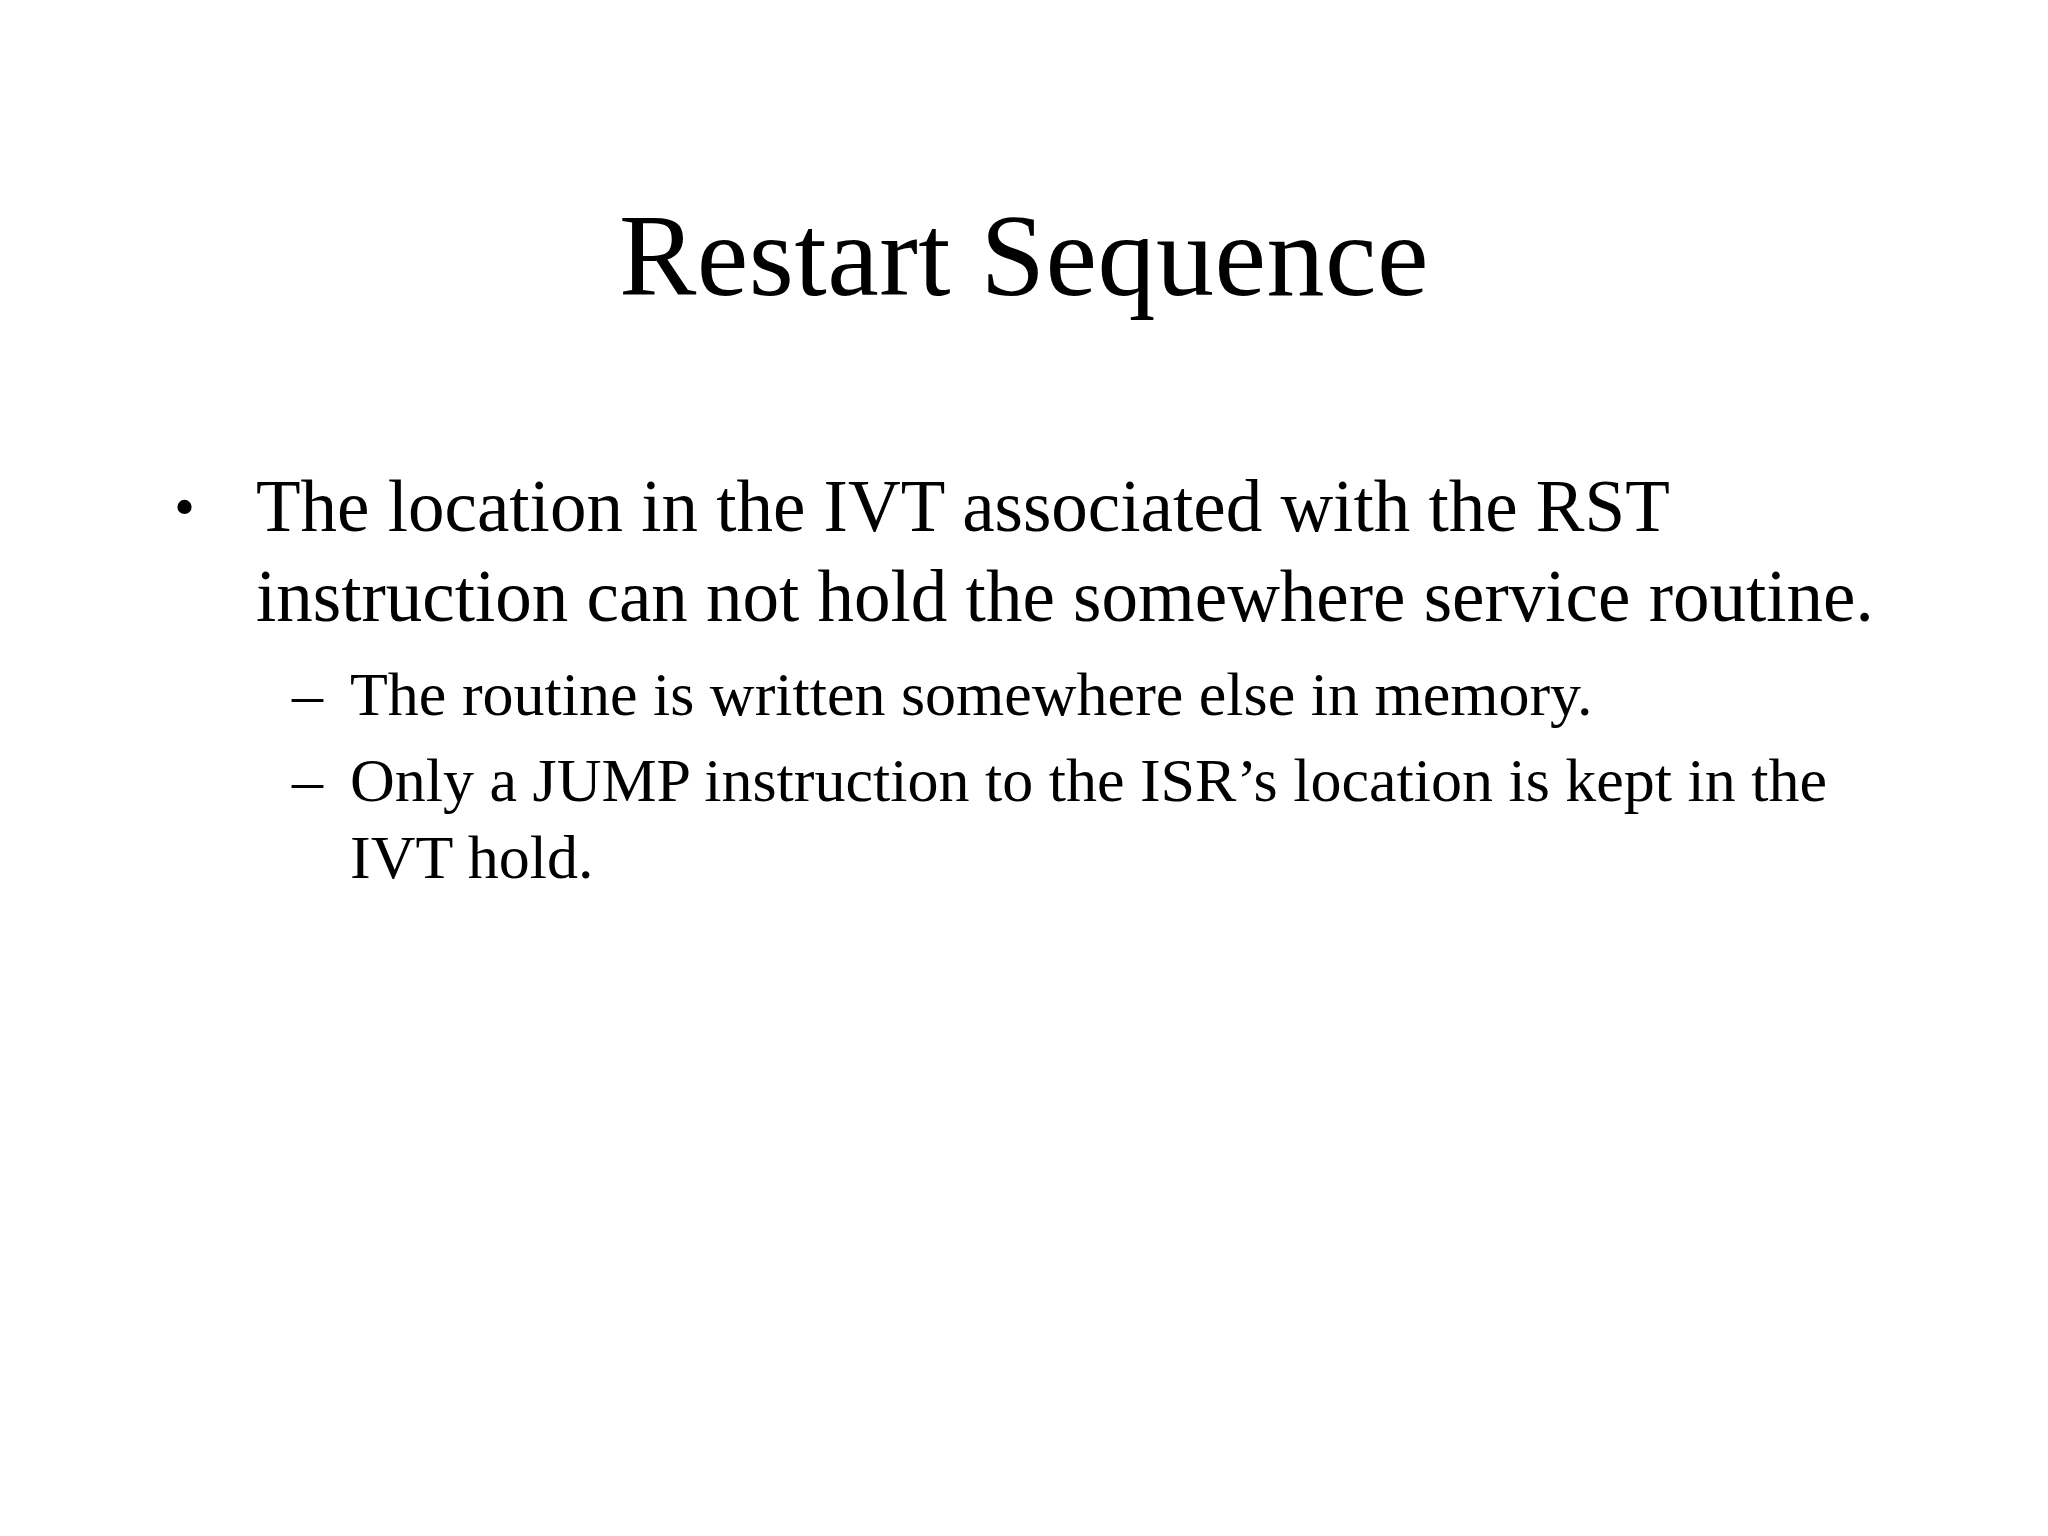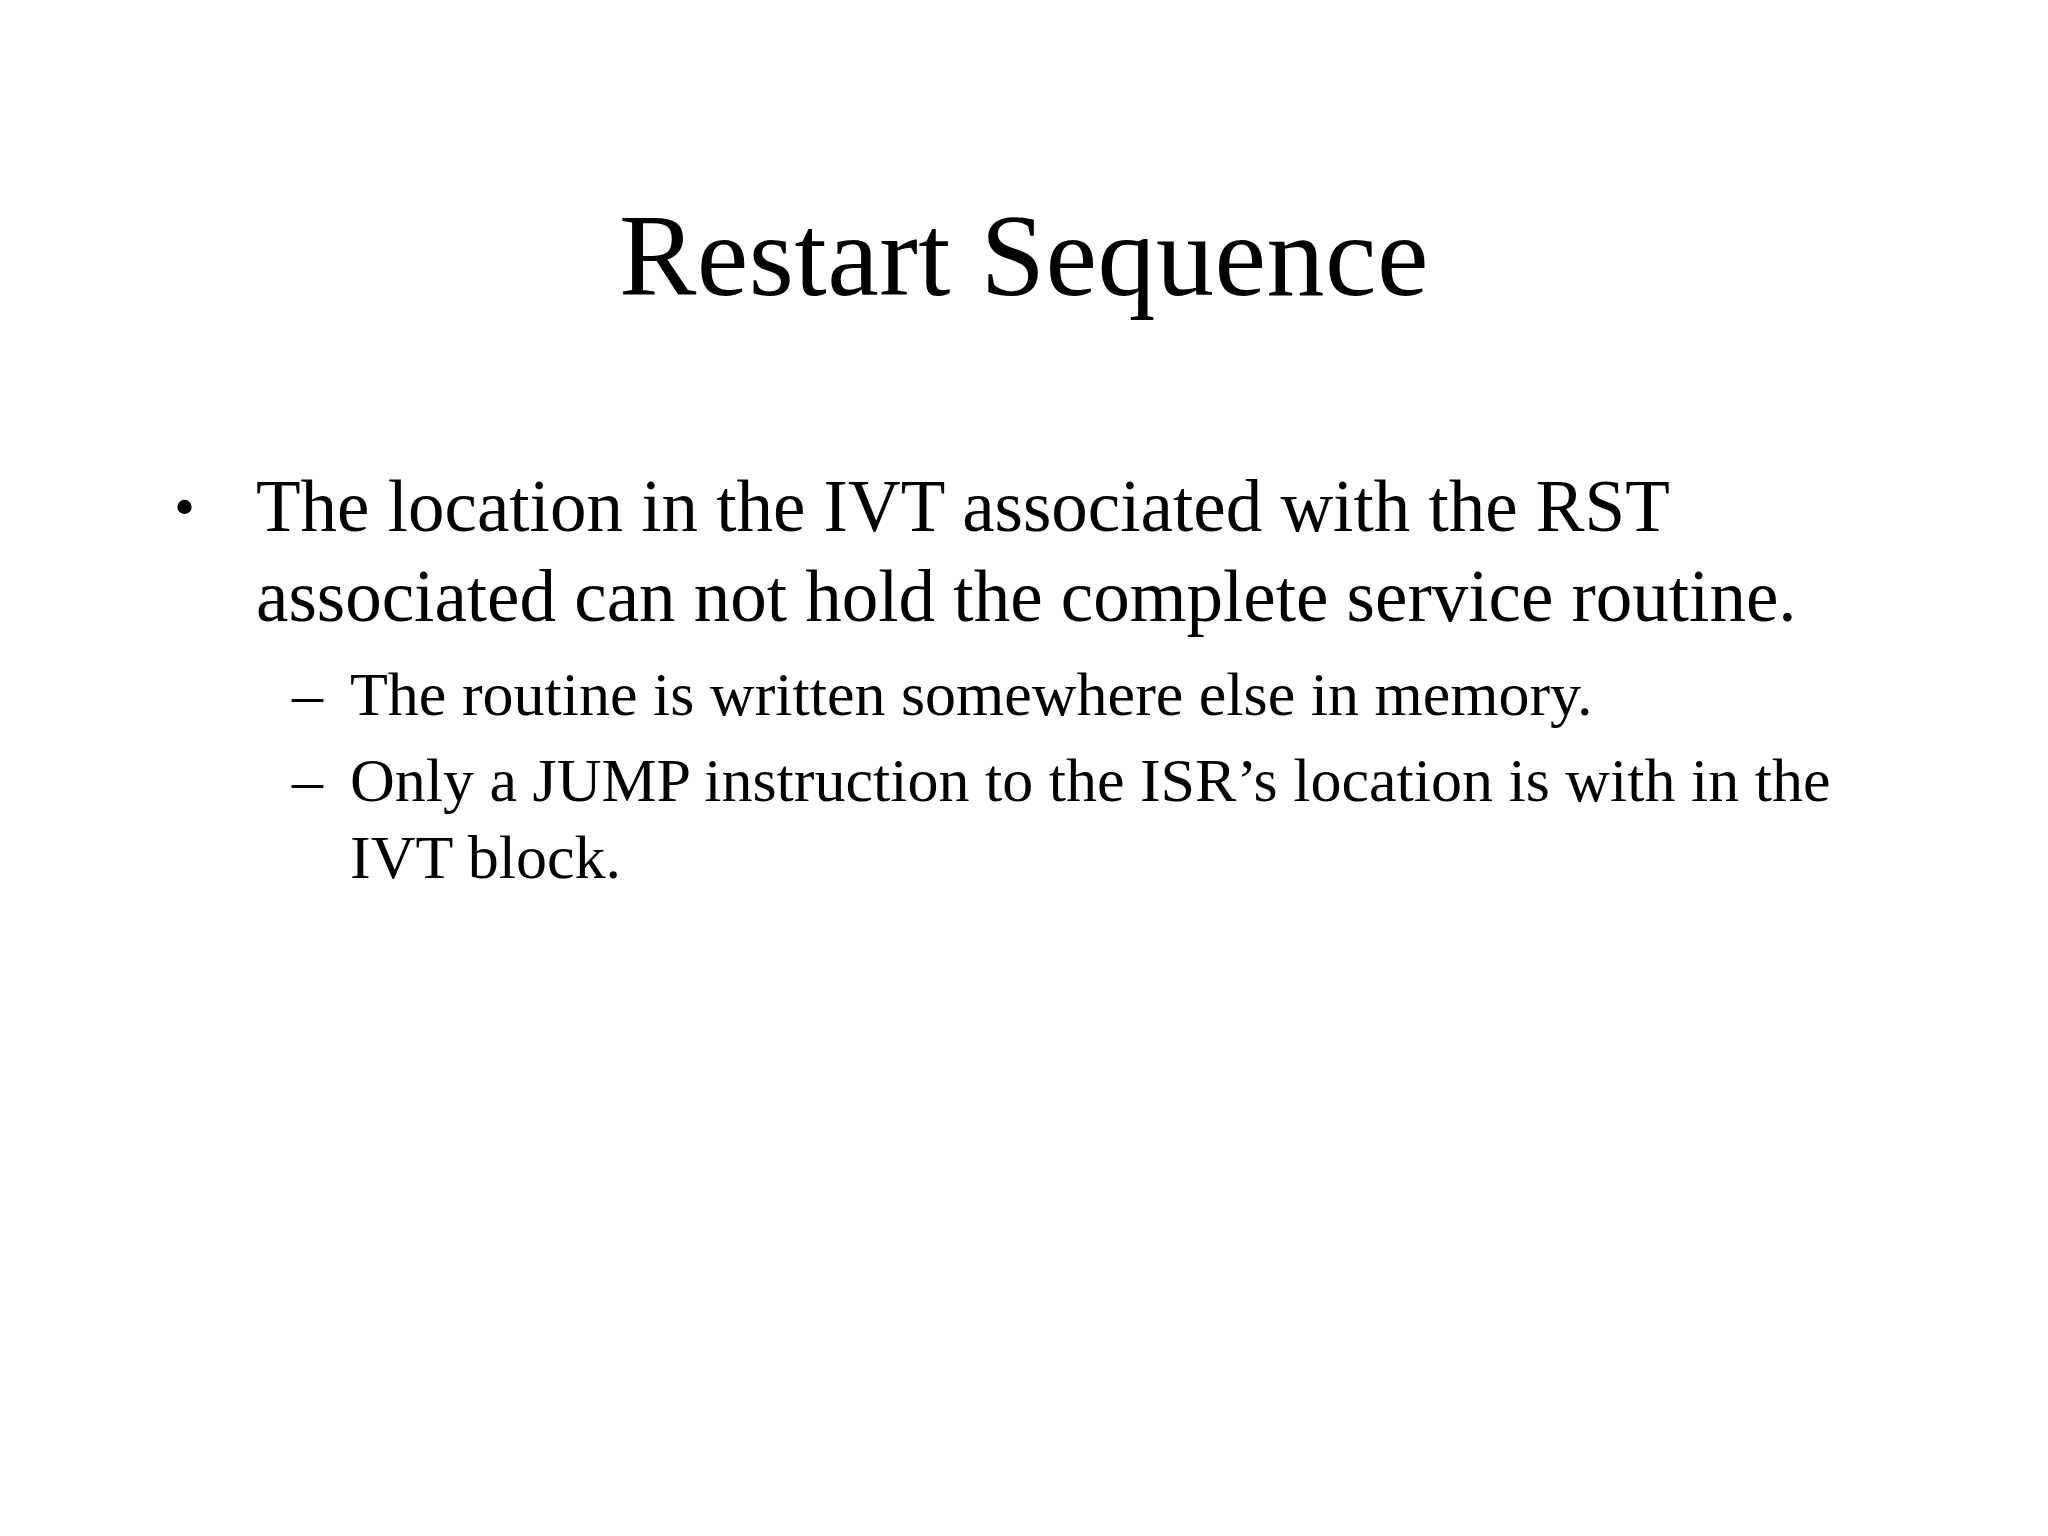--- a/index.html
+++ b/index.html
@@ -110,29 +110,29 @@
 <div id="slide">
 
   <div class="slide-title-block">
     <h1 class="slide-title">Restart Sequence</h1>
   </div>
 
   <div class="slide-body">
     <ul class="level1">
       <li class="bullet-l1">
         <span class="marker">•</span>
-        <span class="btext">The location in the IVT associated with the RST associated can not hold the complete service routine.</span>
+        <span class="btext">The location in the IVT associated with the RST instruction can not hold the somewhere service routine.</span>
 
         <ul class="level2">
           <li class="bullet-l2">
             <span class="marker">–</span>
             <span class="btext">The routine is written somewhere else in memory.</span>
           </li>
           <li class="bullet-l2">
             <span class="marker">–</span>
-            <span class="btext">Only a JUMP instruction to the ISR’s location is with in the IVT block.</span>
+            <span class="btext">Only a JUMP instruction to the ISR’s location is kept in the IVT hold.</span>
           </li>
         </ul>
       </li>
     </ul>
   </div>
 
 </div>
 
 </body></html>

